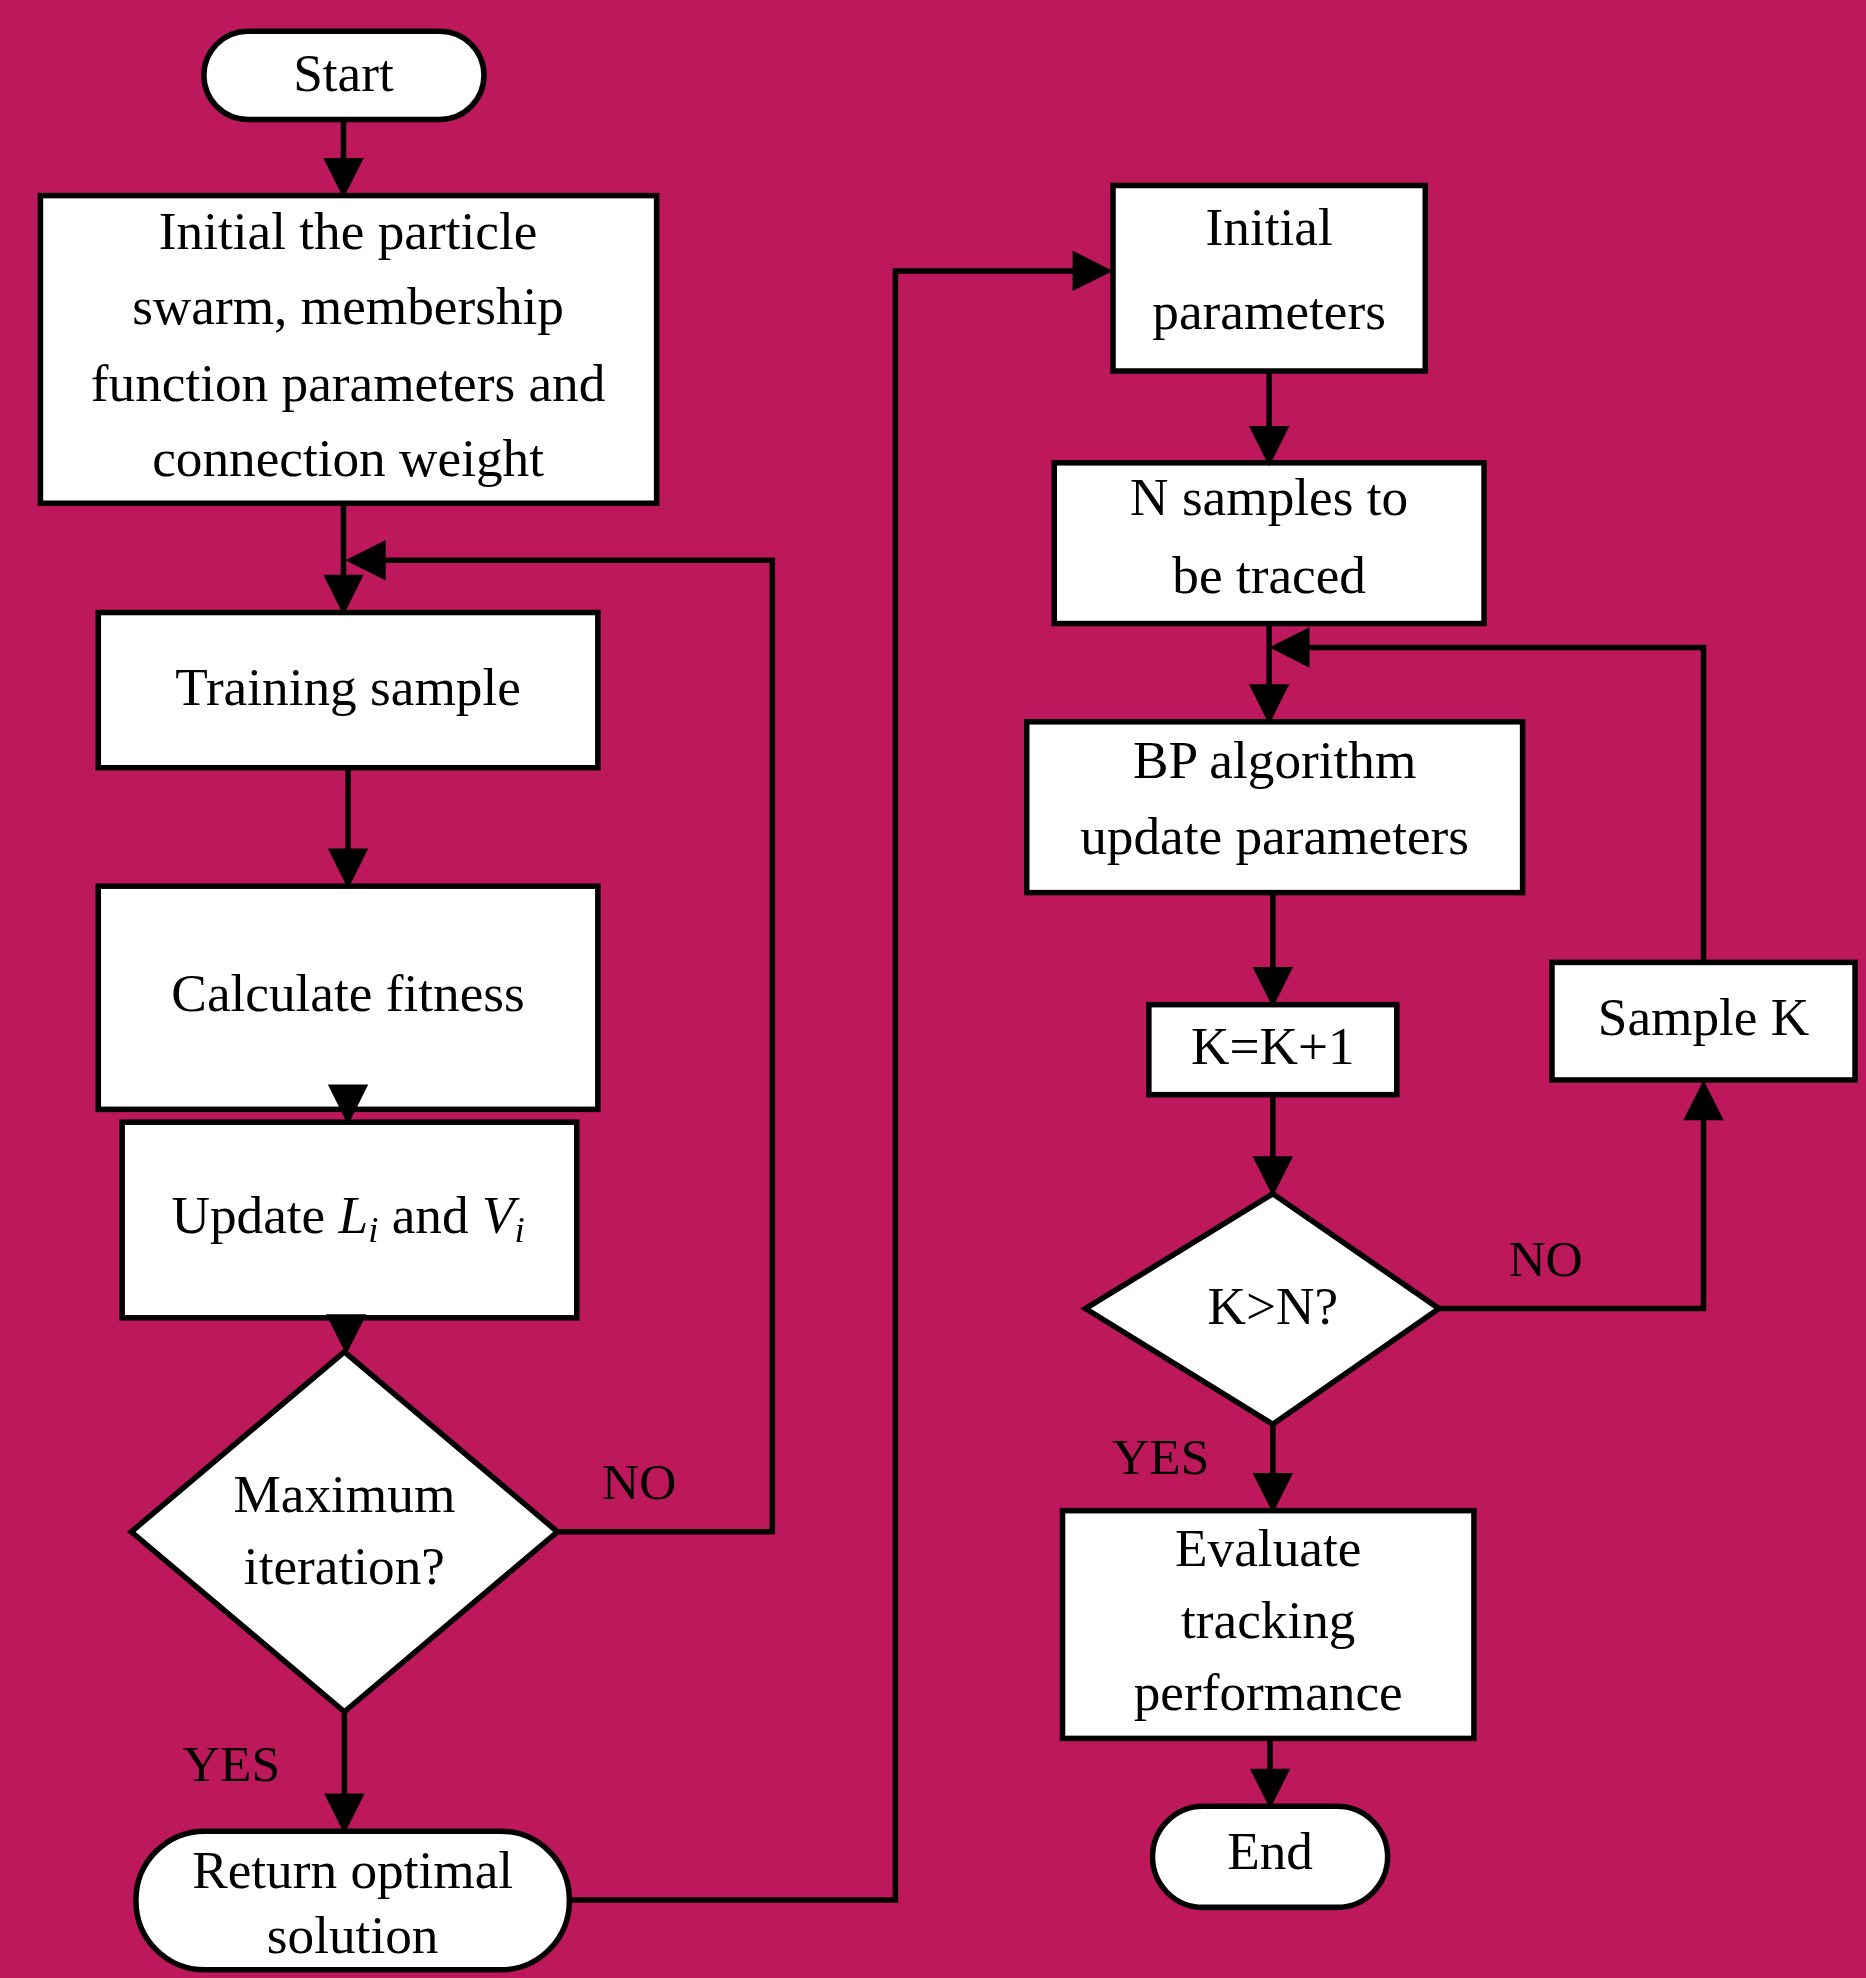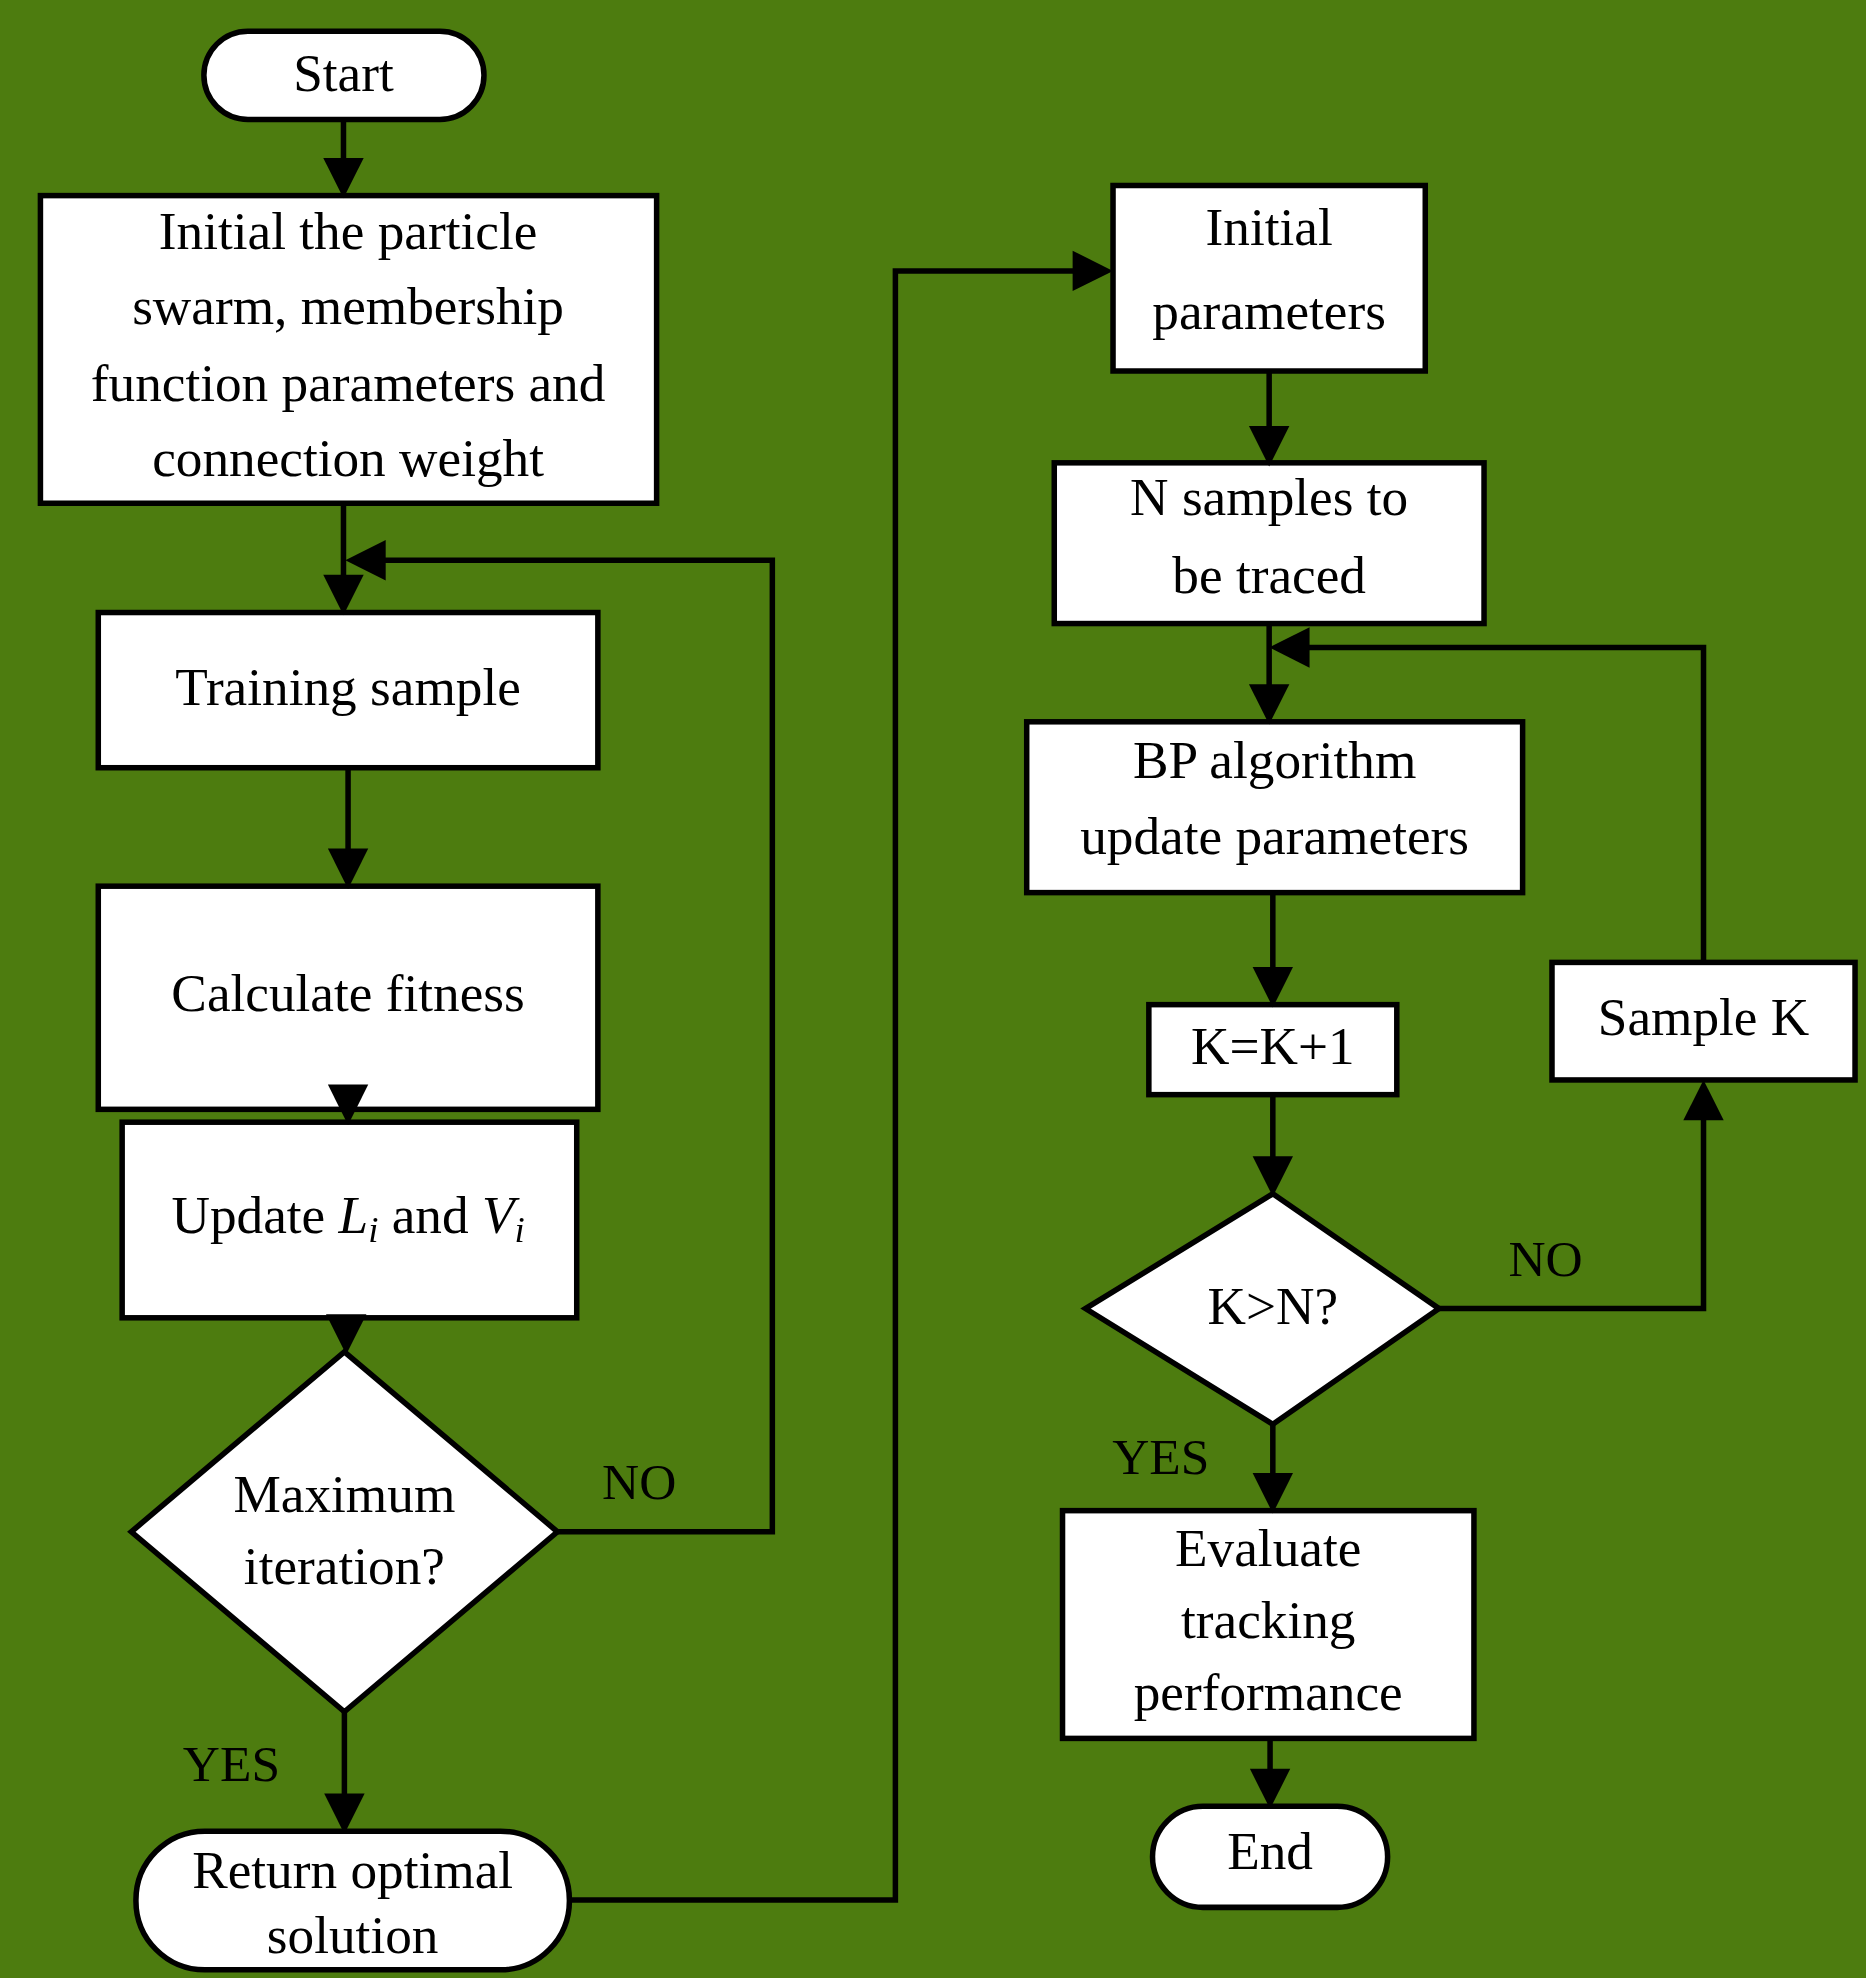--- a/index.html
+++ b/index.html
@@ -4,21 +4,21 @@
 <style>
   html, body {
     margin: 0;
     padding: 0;
     background: #ffffff;
   }
   #page {
     position: relative;
     width: 1867px;
     height: 1979px;
-    background: #4d7c0f;
+    background: #be185d;
     overflow: hidden;
     text-align: center;
   }
   svg#flow {
     position: absolute;
     left: 0;
     top: 0;
     width: 1867px;
     height: 1979px;
   }

